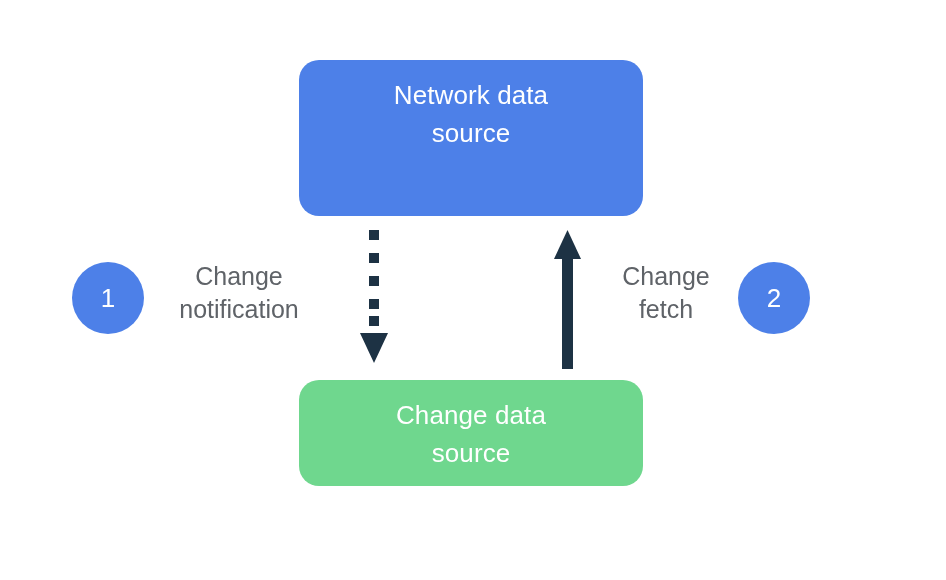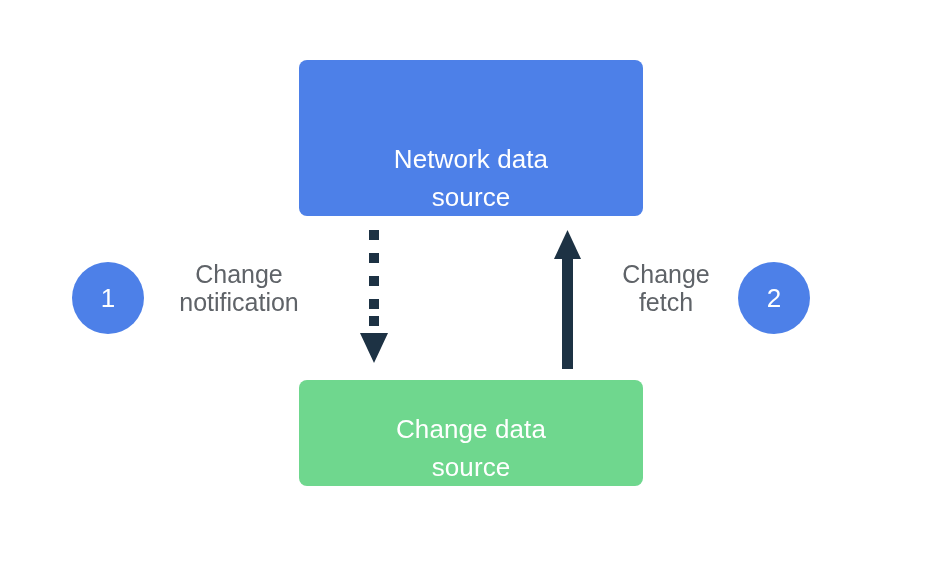--- a/index.html
+++ b/index.html
@@ -22,31 +22,31 @@
     left: 0;
     top: 0;
     width: 946px;
     height: 580px;
   }
 
   
   .node-box {
     position: absolute;
     box-sizing: border-box;
-    border-radius: 8px;
+    border-radius: 20px;
     display: flex;
-    align-items: flex-end;
+    align-items: flex-start;
     justify-content: center;
     text-align: center;
     color: #ffffff;
     font-size: 26px;
     line-height: 38px;
     font-weight: 400;
     letter-spacing: 0.1px;
-    padding: 0 18px;
+    padding: 16px 18px;
     white-space: pre-line;
   }
 
   #network-node {
     left: 299px;
     top: 60px;
     width: 344px;
     height: 156px;
   }
 
@@ -73,21 +73,21 @@
   }
 
   #step-badge-1 { left: 72px;  top: 262px; }
   #step-badge-2 { left: 738px; top: 262px; }
 
   
   .edge-label {
     position: absolute;
     color: #5f6368;
     font-size: 25px;
-    line-height: 28px;
+    line-height: 33px;
     text-align: center;
     white-space: pre-line;
   }
 
   #change-notification-label {
     left: 158px;
     top: 260px;
     width: 162px;
   }
 

